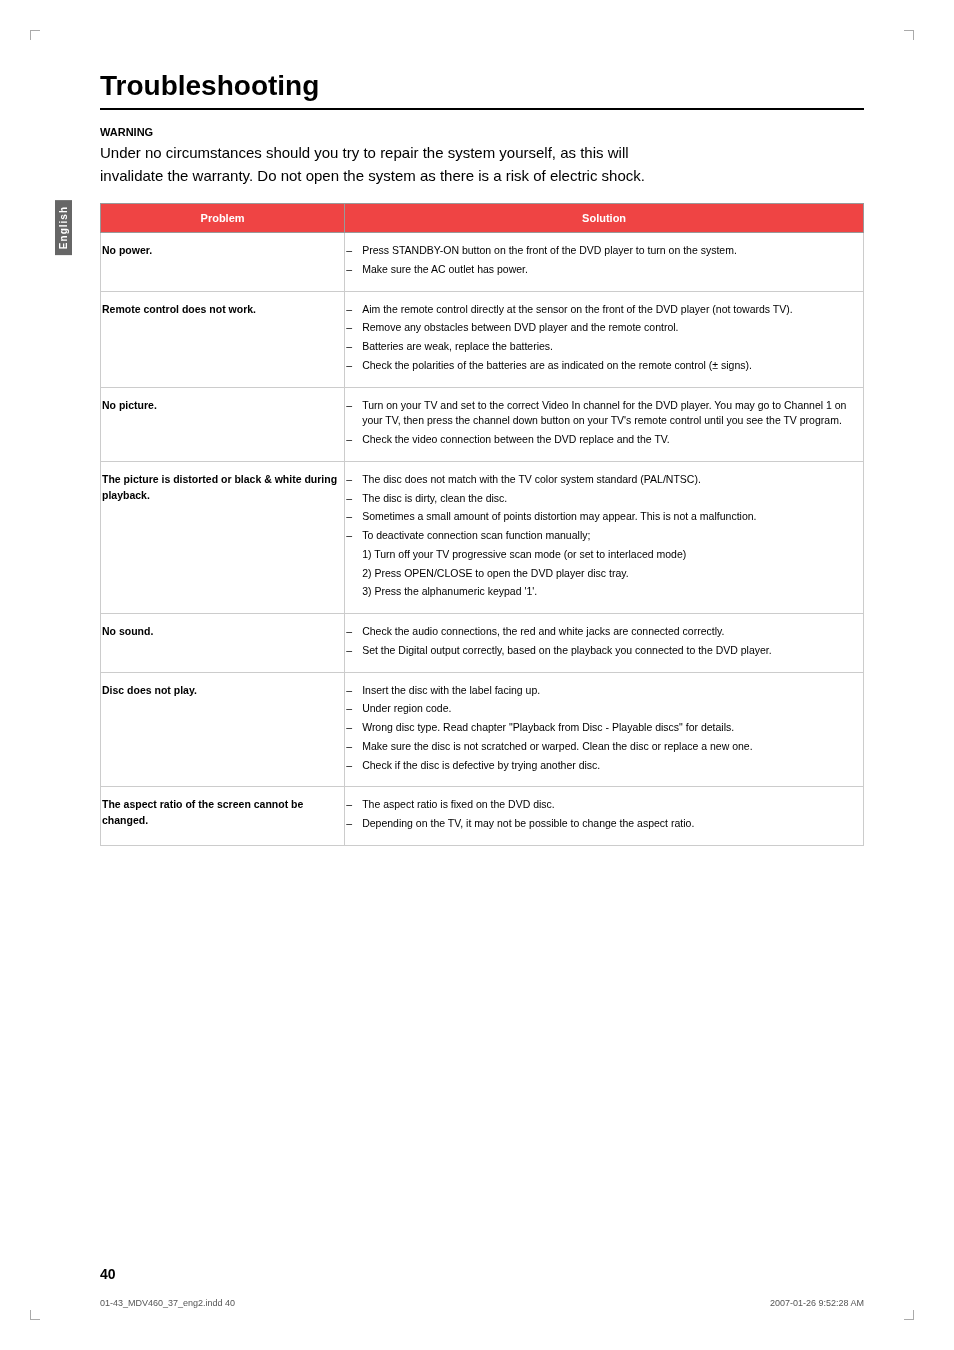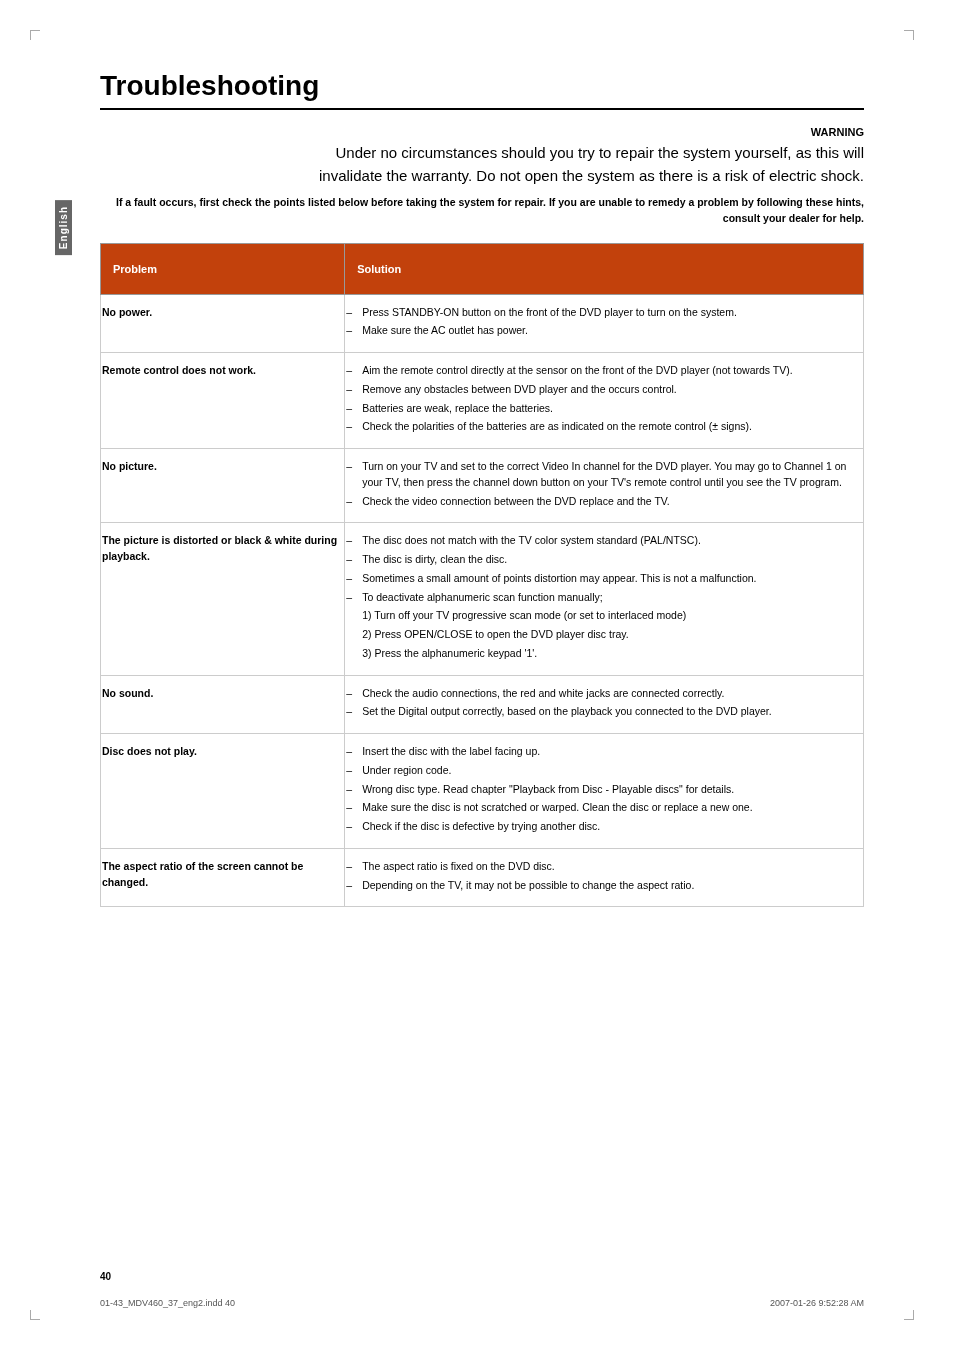--- a/index.html
+++ b/index.html
@@ -46,21 +46,20 @@
       font-weight: bold;
       margin-bottom: 6px;
       margin-top: 10px;
       padding-bottom: 6px;
       border-bottom: 2px solid #000;
     }
 
     .warning-section {
       margin-top: 16px;
       margin-bottom: 16px;
-      text-align: right;
     }
 
     .warning-title {
       font-weight: bold;
       font-size: 11px;
       margin-bottom: 4px;
     }
 
     .warning-text {
       font-size: 15px;
@@ -76,26 +75,26 @@
     }
 
     
     .trouble-table {
       width: 100%;
       border-collapse: collapse;
       margin-top: 8px;
     }
 
     .trouble-table thead tr th {
-      background: #c2410c;
+      background: #ef4444;
       color: #fff;
-      padding: 19px 12px;
+      padding: 8px 12px;
       font-size: 11px;
       font-weight: bold;
-      text-align: left;
+      text-align: center;
       border: 1px solid #999;
     }
 
     .trouble-table thead tr th.problem-col {
       width: 32%;
     }
 
     .trouble-table thead tr th.solution-col {
       width: 68%;
     }
@@ -141,21 +140,21 @@
       position: relative;
       margin-bottom: 3px;
       line-height: 1.5;
     }
 
     
     .page-number {
       position: absolute;
       bottom: 68px;
       left: 100px;
-      font-size: 10px;
+      font-size: 14px;
       font-weight: bold;
     }
 
     
     .footer-info {
       position: absolute;
       bottom: 42px;
       left: 100px;
       right: 80px;
       display: flex;
@@ -181,21 +180,20 @@
   <div class="sidebar-label">English</div>
 
   <h1 class="title">Troubleshooting</h1>
 
   <div class="warning-section">
     <div class="warning-title">WARNING</div>
     <div class="warning-text">
       <span>Under no circumstances should you try to repair the system yourself, as this will</span><br>
       <span>invalidate the warranty. Do not open the system as there is a risk of electric shock.</span>
     </div>
-    <div class="intro-text">If a fault occurs, first check the points listed below before taking the system for repair. If you are unable to remedy a problem by following these hints, consult your dealer for help.</div>
   </div>
 
   <table class="trouble-table">
     <thead>
       <tr>
         <th class="problem-col">Problem</th>
         <th class="solution-col">Solution</th>
       </tr>
     </thead>
     <tbody id="table-body">
@@ -206,21 +204,21 @@
               <li>Press STANDBY-ON button on the front of the DVD player to turn on the system.</li>
               <li>Make sure the AC outlet has power.</li>
             </ul>
           </td>
         </tr>
         <tr>
           <td class="problem-cell">Remote control does not work.</td>
           <td class="solution-cell">
             <ul>
               <li>Aim the remote control directly at the sensor on the front of the DVD player (not towards TV).</li>
-              <li>Remove any obstacles between DVD player and the occurs control.</li>
+              <li>Remove any obstacles between DVD player and the remote control.</li>
               <li>Batteries are weak, replace the batteries.</li>
               <li>Check the polarities of the batteries are as indicated on the remote control (± signs).</li>
             </ul>
           </td>
         </tr>
         <tr>
           <td class="problem-cell">No picture.</td>
           <td class="solution-cell">
             <ul>
               <li>Turn on your TV and set to the correct Video In channel for the DVD player. You may go to Channel 1 on your TV, then press the channel down button on your TV's remote control until you see the TV program.</li>
@@ -228,21 +226,21 @@
             </ul>
           </td>
         </tr>
         <tr>
           <td class="problem-cell">The picture is distorted or black &amp; white during playback.</td>
           <td class="solution-cell">
             <ul>
               <li>The disc does not match with the TV color system standard (PAL/NTSC).</li>
               <li>The disc is dirty, clean the disc.</li>
               <li>Sometimes a small amount of points distortion may appear. This is not a malfunction.</li>
-              <li>To deactivate alphanumeric scan function manually;</li>
+              <li>To deactivate connection scan function manually;</li>
             </ul>
             <div class="numbered-item">1)  Turn off your TV progressive scan mode (or set to interlaced mode)</div>
             <div class="numbered-item">2)  Press OPEN/CLOSE to open the DVD player disc tray.</div>
             <div class="numbered-item">3)  Press the alphanumeric keypad '1'.</div>
           </td>
         </tr>
         <tr>
           <td class="problem-cell">No sound.</td>
           <td class="solution-cell">
             <ul>

